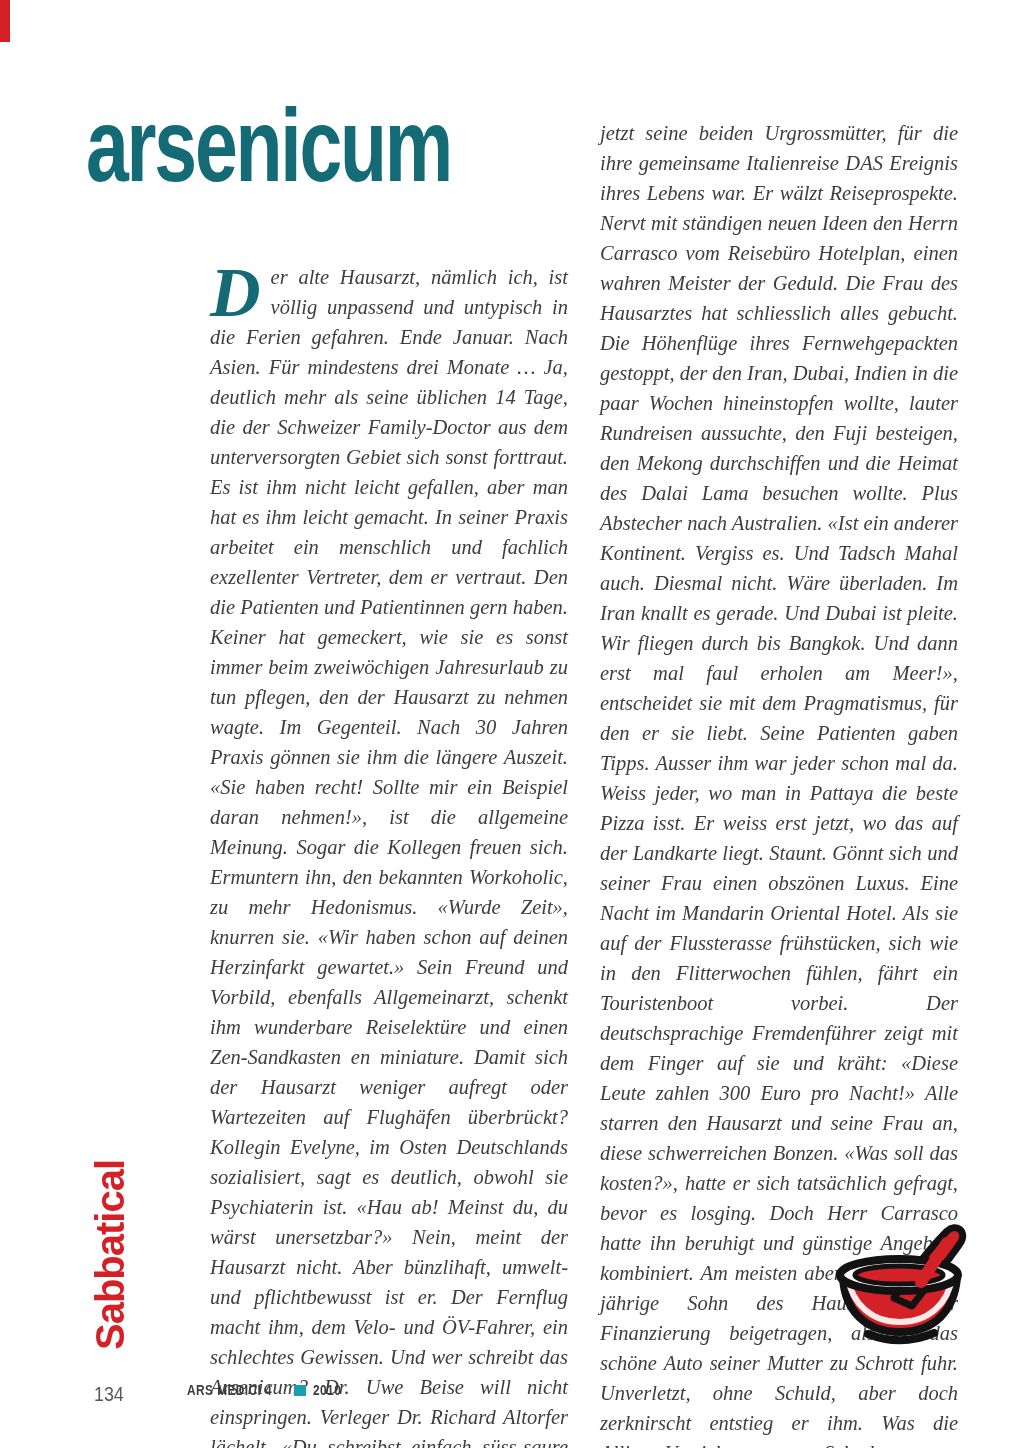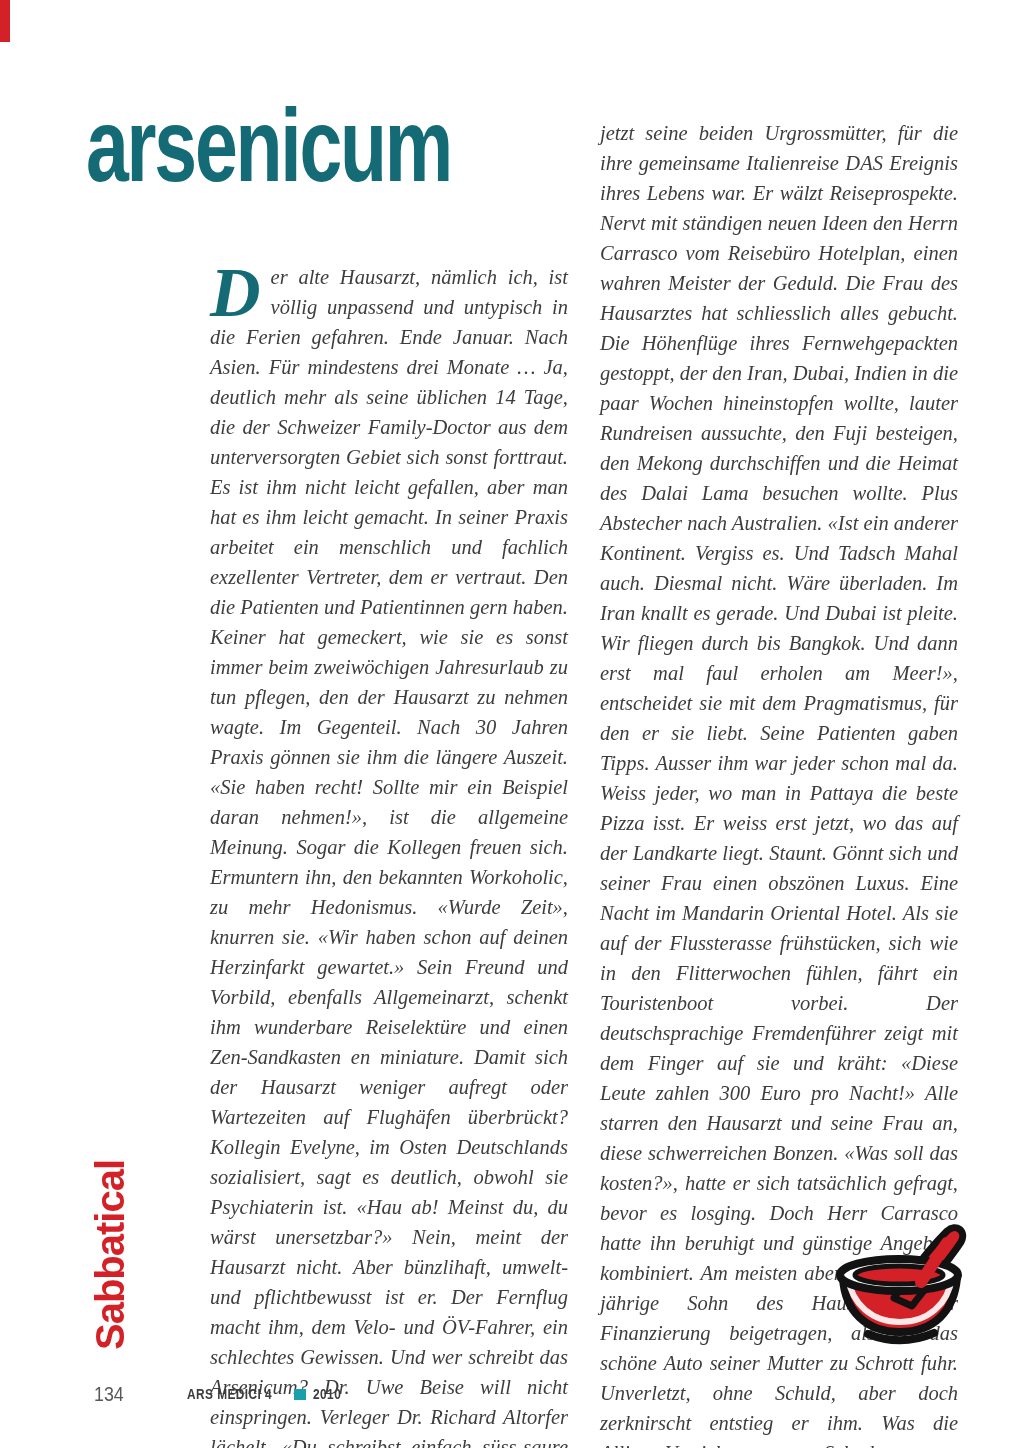--- a/index.html
+++ b/index.html
@@ -73,21 +73,21 @@
   .illustration {
     position: absolute;
     left: 826px; top: 1218px;
     width: 152px; height: 132px;
   }
 
   .footer {
     position: absolute;
     left: 94px; top: 1382px;
     display: flex;
-    align-items: center;
+    align-items: flex-start;
     font-family: "Liberation Sans", sans-serif;
   }
   .footer .page-number {
     font-size: 21px;
     color: #58585a;
     letter-spacing: 0px;
     transform: scaleX(0.85);
     transform-origin: left center;
   }
   .footer .journal-group {

